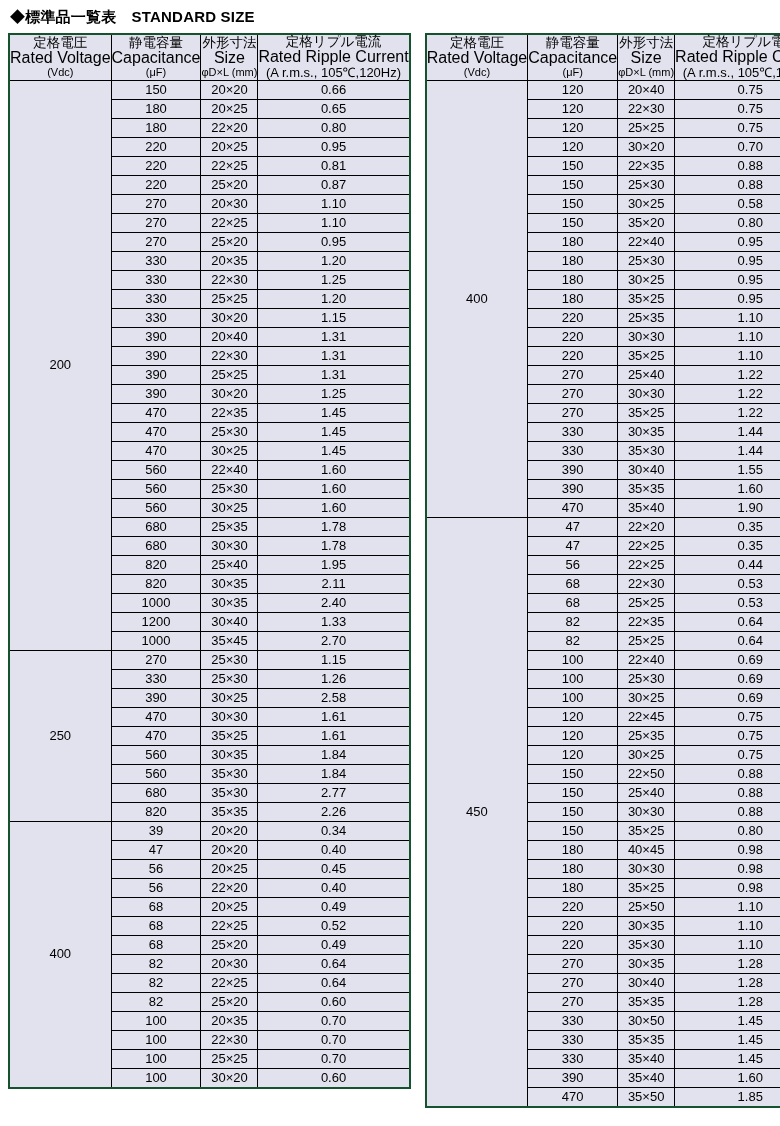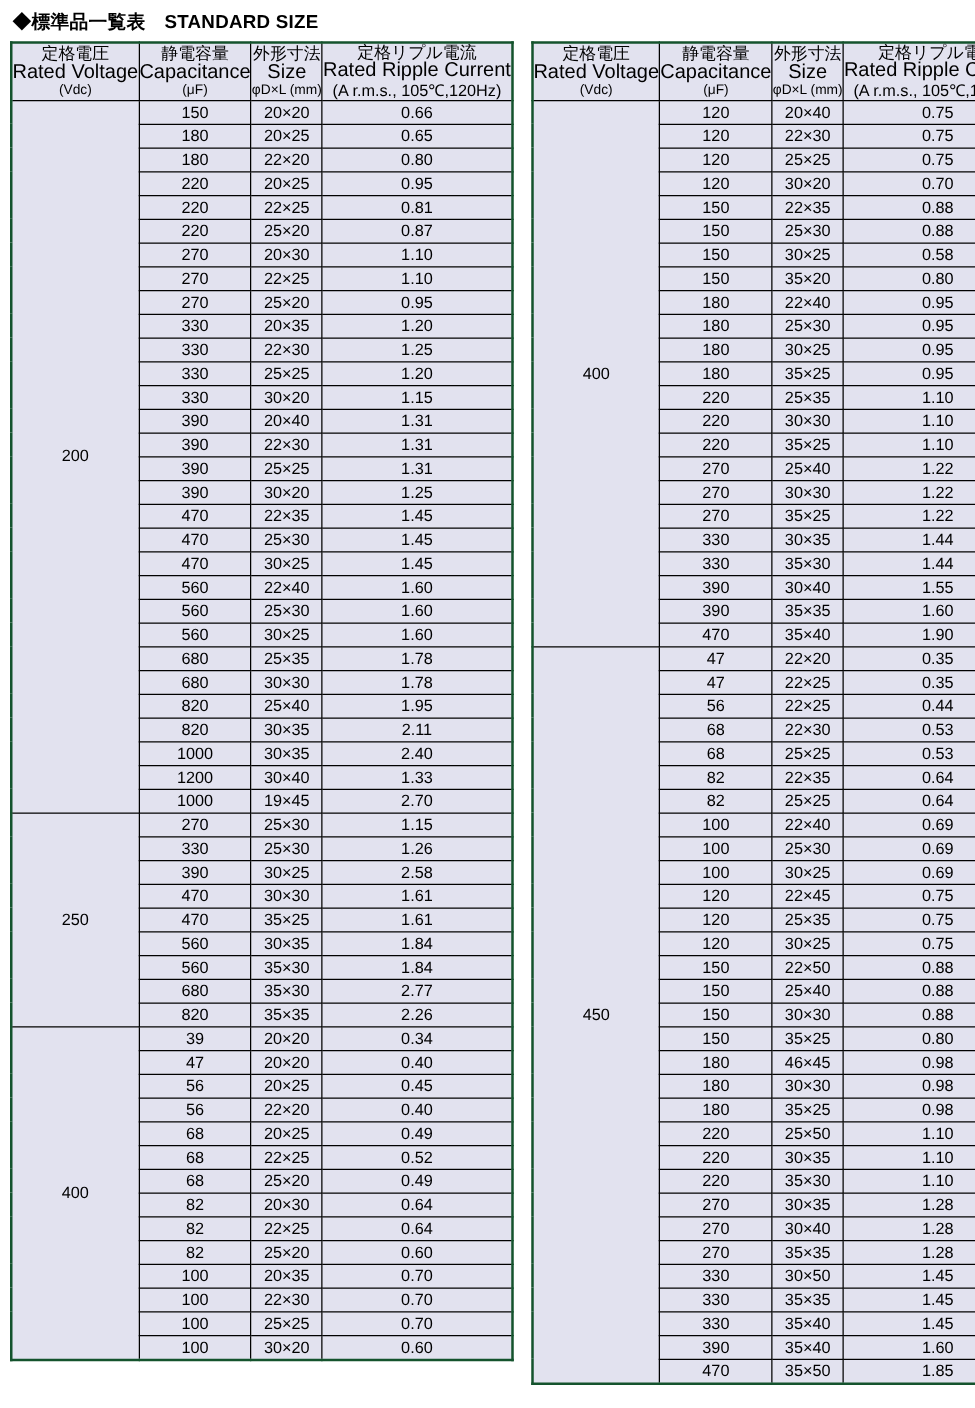--- a/index.html
+++ b/index.html
@@ -272,21 +272,21 @@
             <td class="val">30×35</td>
             <td class="val">2.40</td>
           </tr>
           <tr>
             <td class="val">1200</td>
             <td class="val">30×40</td>
             <td class="val">1.33</td>
           </tr>
           <tr>
             <td class="val">1000</td>
-            <td class="val">19×45</td>
+            <td class="val">35×45</td>
             <td class="val">2.70</td>
           </tr>
           <tr class="thick-top">
             <td class="volt" rowspan="9">250</td>
             <td class="val">270</td>
             <td class="val">25×30</td>
             <td class="val">1.15</td>
           </tr>
           <tr>
             <td class="val">330</td>
@@ -631,21 +631,21 @@
             <td class="val">30×30</td>
             <td class="val">0.88</td>
           </tr>
           <tr>
             <td class="val">150</td>
             <td class="val">35×25</td>
             <td class="val">0.80</td>
           </tr>
           <tr>
             <td class="val">180</td>
-            <td class="val">46×45</td>
+            <td class="val">40×45</td>
             <td class="val">0.98</td>
           </tr>
           <tr>
             <td class="val">180</td>
             <td class="val">30×30</td>
             <td class="val">0.98</td>
           </tr>
           <tr>
             <td class="val">180</td>
             <td class="val">35×25</td>

